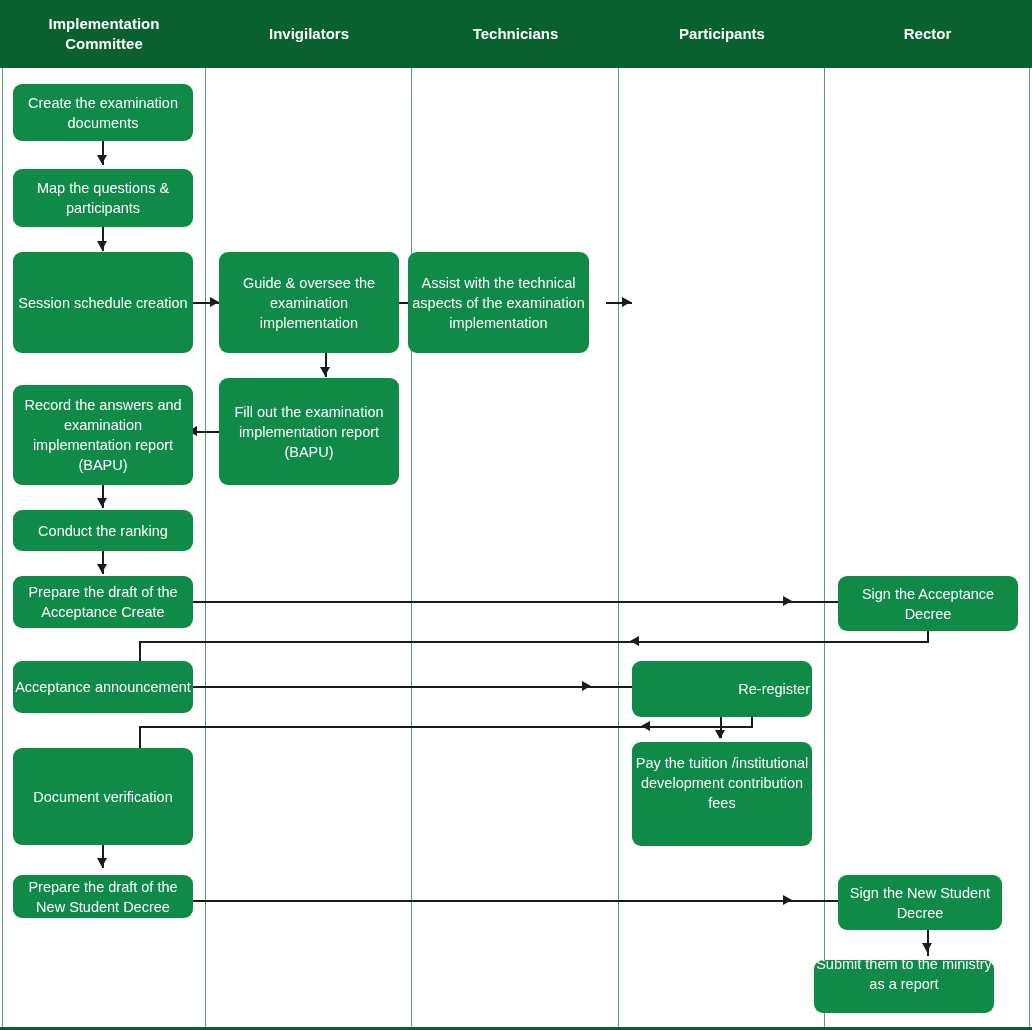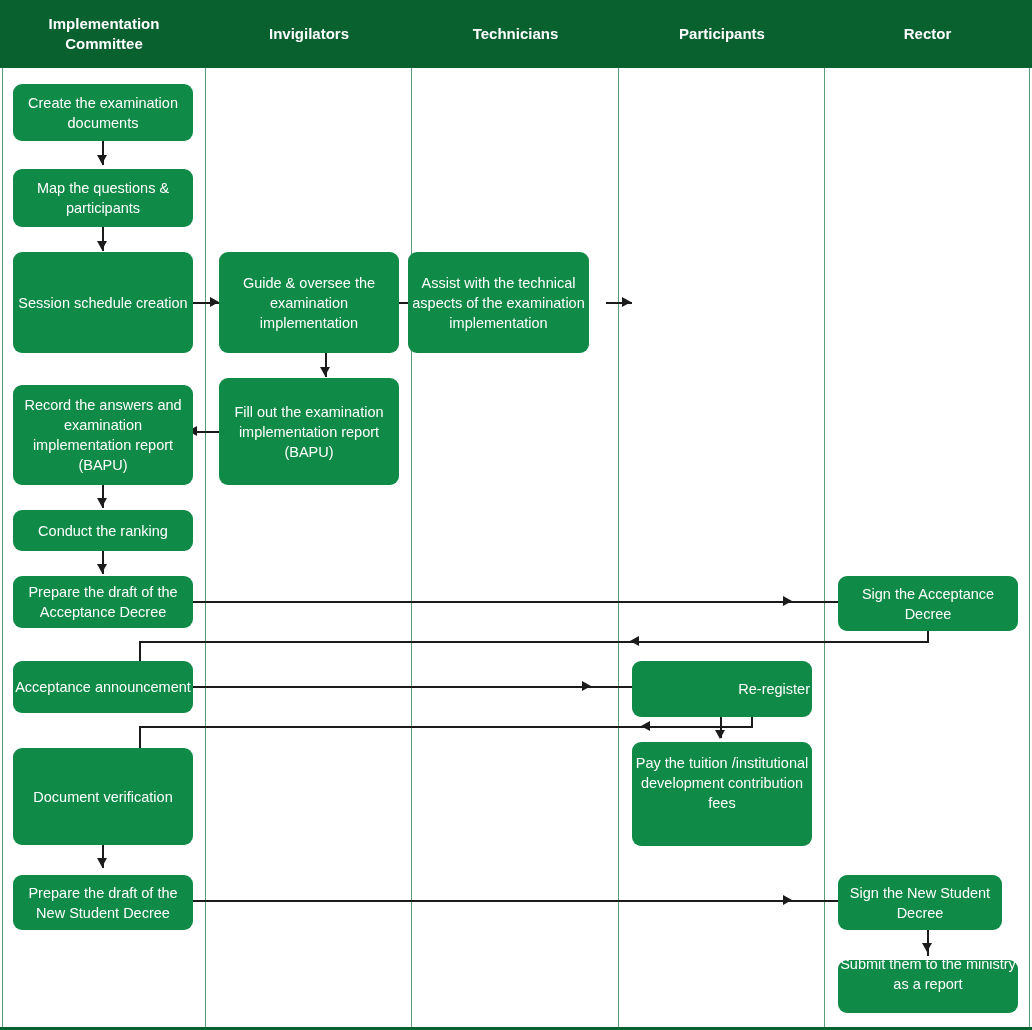--- a/index.html
+++ b/index.html
@@ -218,21 +218,21 @@
 
   <div class="node" style="left:13px; top:385px; width:180px; height:100px;">
     <span>Record the answers and examination implementation report (BAPU)</span>
   </div>
 
   <div class="node" style="left:13px; top:510px; width:180px; height:41px;">
     <span>Conduct the ranking</span>
   </div>
 
   <div class="node" style="left:13px; top:576px; width:180px; height:52px;">
-    <span>Prepare the draft of the Acceptance Decree</span>
+    <span>Prepare the draft of the Acceptance Create</span>
   </div>
 
   <div class="node" style="left:838px; top:576px; width:180px; height:55px;">
     <span>Sign the Acceptance Decree</span>
   </div>
 
   <div class="node" style="left:13px; top:661px; width:180px; height:52px;">
     <span>Acceptance announcement</span>
   </div>
 
@@ -241,25 +241,25 @@
   </div>
 
   <div class="node overflow-y" style="left:632px; top:742px; width:180px; height:104px;">
     <span style="top:-1px;">Pay the tuition /institutional development contribution fees</span>
   </div>
 
   <div class="node" style="left:13px; top:748px; width:180px; height:97px;">
     <span>Document verification</span>
   </div>
 
-  <div class="node" style="left:13px; top:875px; width:180px; height:55px;">
+  <div class="node" style="left:13px; top:875px; width:180px; height:43px;">
     <span>Prepare the draft of the New Student Decree</span>
   </div>
 
   <div class="node" style="left:838px; top:875px; width:164px; height:55px;">
     <span>Sign the New Student Decree</span>
   </div>
 
-  <div class="node overflow-y" style="left:838px; top:960px; width:180px; height:53px;border-radius:9px;">
+  <div class="node overflow-y" style="left:814px; top:960px; width:180px; height:53px;border-radius:9px;">
     <span style="top:-18px;">Submit them to the ministry as a report</span>
   </div>
 
 </div>
 
 </body></html>

